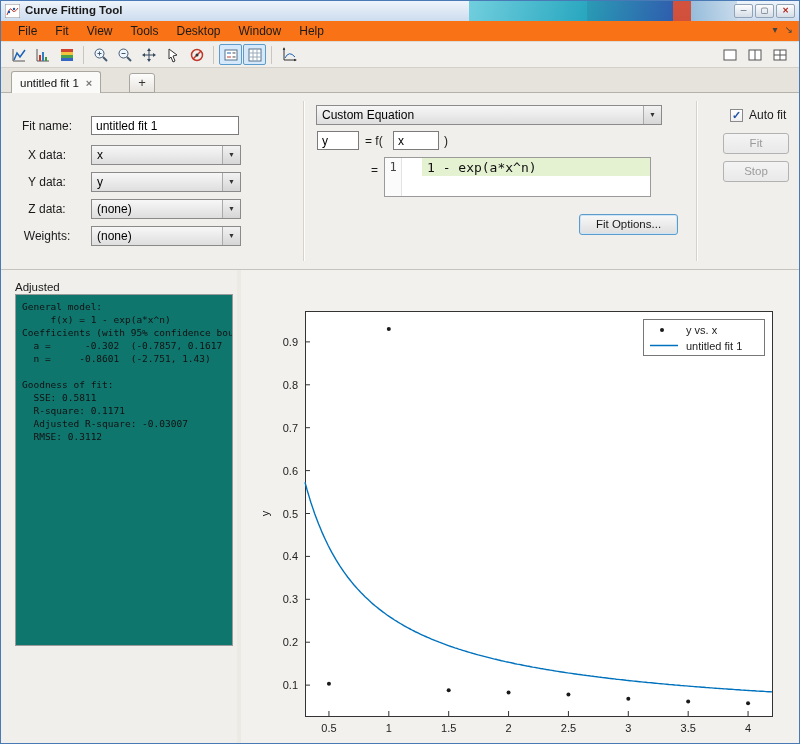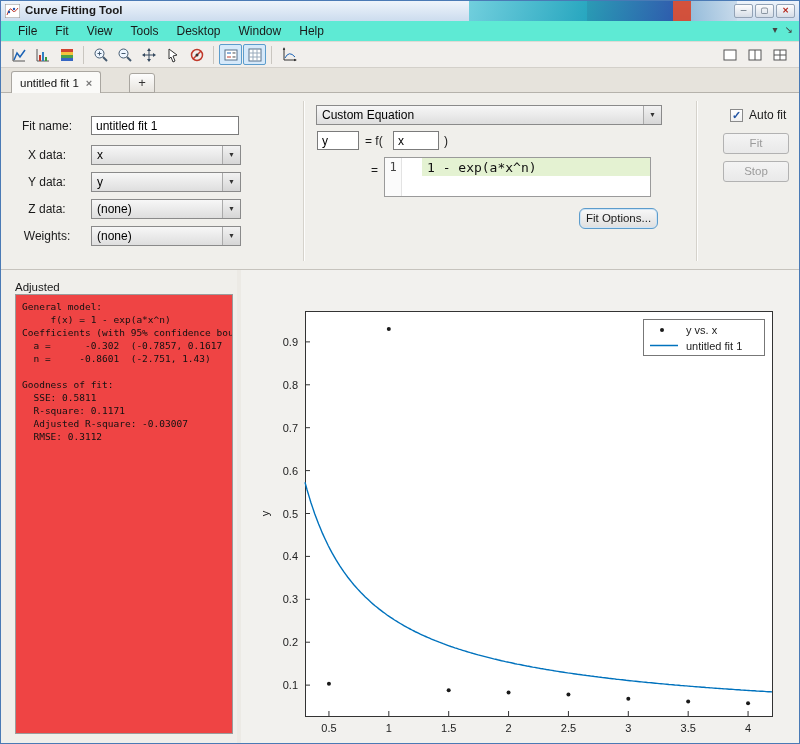--- a/index.html
+++ b/index.html
@@ -15,21 +15,21 @@
   .d2{left:586px;width:86px;background:linear-gradient(90deg,#1691ad,#1c4fa6);}
   .d3{left:672px;width:18px;background:#d04028;}
   .d4{left:690px;width:46px;background:linear-gradient(90deg,#8fb8d8,#c6d9ea);}
   .eshop{position:absolute;left:600px;top:2px;font-size:16px;font-weight:bold;font-style:italic;
     color:#ffd21e;letter-spacing:1px;text-shadow:1px 1px 0 #23364a;margin-top:24px;}
   #winbtns{position:absolute;right:4px;top:3px;display:flex;gap:2px;}
   .wbtn{width:19px;height:14px;box-sizing:border-box;border:1px solid #93a3b6;border-radius:2px;
     background:linear-gradient(#fdfdfd,#d5dde7);font-size:8px;line-height:11px;text-align:center;color:#345;}
   .wbtn.close{color:#b42318;font-weight:bold;}
   
-  #menubar{position:absolute;left:0;top:20px;width:100%;height:21px;background:#5eead4;
+  #menubar{position:absolute;left:0;top:20px;width:100%;height:21px;background:#f97316;
     border-bottom:1px solid #dedbd5;display:flex;align-items:center;padding-left:8px;box-sizing:border-box;}
   .menu-item{padding:3px 9px;font-size:12px;color:#1a1a1a;}
   #menu-corner{position:absolute;right:6px;top:3px;display:flex;gap:7px;font-size:10px;color:#444;}
   
   #toolbar{position:absolute;left:0;top:41px;width:100%;height:26px;background:#f1efec;
     border-bottom:1px solid #d3d0ca;display:flex;align-items:center;padding-left:6px;box-sizing:border-box;}
   #toolbar-left{display:flex;align-items:center;gap:1px;}
   #toolbar-right{position:absolute;right:8px;top:2px;display:flex;gap:2px;}
   .tbtn{width:23px;height:21px;display:flex;align-items:center;justify-content:center;
     border:1px solid transparent;border-radius:2px;box-sizing:border-box;}
@@ -60,32 +60,32 @@
   .eqtext{position:absolute;font-size:12px;color:#1a1a1a;}
   #eqbox{position:absolute;left:383px;top:64px;width:267px;height:40px;box-sizing:border-box;
     border:1px solid #9a9a9a;background:#fff;display:flex;overflow:hidden;}
   #eqbox .gutter{width:16px;background:#fbfbfb;border-right:1px solid #e3e3e3;
     font-family:"DejaVu Sans Mono",monospace;font-size:12px;color:#444;text-align:center;padding-top:2px;}
   #eqbox .eqcontent{flex:1;font-family:"DejaVu Sans Mono",monospace;font-size:13px;color:#111;margin-left:20px;}
   #eqbox .eqline1{background:#e4f2d2;padding:2px 5px 1px;}
   .btn{position:absolute;box-sizing:border-box;background:linear-gradient(#f8f8f8,#dfdfdf);
     border:1px solid #8a8a8a;border-radius:3px;font-size:11.5px;color:#1a1a1a;text-align:center;}
   .btn.disabled{color:#9b9b9b;background:linear-gradient(#f4f4f4,#e9e9e9);border-color:#b2b2b2;}
-  #fit-options{left:578px;top:115px;width:79px;height:21px;line-height:19px;
-    border-color:#5c9ccc;box-shadow:inset 0 0 0 1px #cfe4f5;border-radius:6px;}
+  #fit-options{left:578px;top:121px;width:99px;height:21px;line-height:19px;
+    border-color:#5c9ccc;box-shadow:inset 0 0 0 1px #cfe4f5;}
   #fit-btn{left:722px;top:40px;width:66px;height:21px;line-height:19px;}
   #stop-btn{left:722px;top:68px;width:66px;height:21px;line-height:19px;}
   .checkbox{position:absolute;left:729px;top:16px;width:13px;height:13px;box-sizing:border-box;
     border:1px solid #8a8a8a;background:linear-gradient(#fff,#f0f0f0);font-size:11px;line-height:11px;
     text-align:center;color:#2456a4;font-weight:bold;}
   #autofit-label{position:absolute;left:748px;top:15px;font-size:12px;color:#1a1a1a;}
   
   #results-title{position:absolute;left:14px;top:280px;font-size:11.5px;color:#1a1a1a;}
-  #results-box{position:absolute;left:14px;top:293px;width:218px;height:440px;box-sizing:border-box;
-    border:1px solid #9b9b9b;background:#ef4444;padding:5px 6px;overflow:hidden;}
+  #results-box{position:absolute;left:14px;top:293px;width:218px;height:352px;box-sizing:border-box;
+    border:1px solid #9b9b9b;background:#0f766e;padding:5px 6px;overflow:hidden;}
   .rline{font-family:"DejaVu Sans Mono",monospace;font-size:9.5px;line-height:13px;color:#111;
     white-space:pre;min-height:13px;}
   #splitter{position:absolute;left:236px;top:269px;width:4px;bottom:0;background:#eceae5;border-right:1px solid #dcd9d3;}
   
   #plot-panel{position:absolute;left:240px;top:269px;width:560px;height:475px;background:#f2f1ee;}
   #plot-svg text{font-family:"Liberation Sans",sans-serif;font-size:11px;fill:#222;}
 </style>
 </head>
 <body>
 

